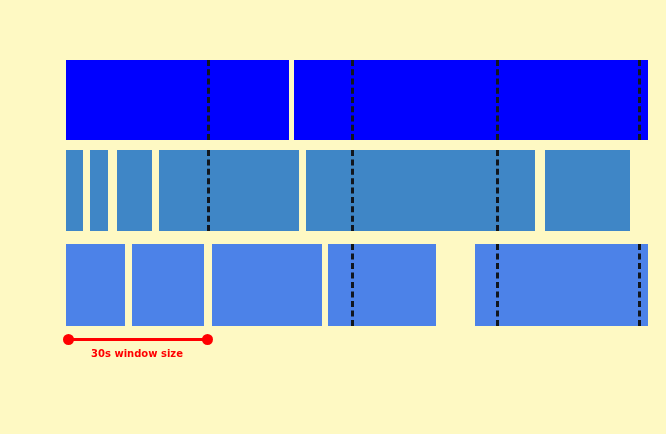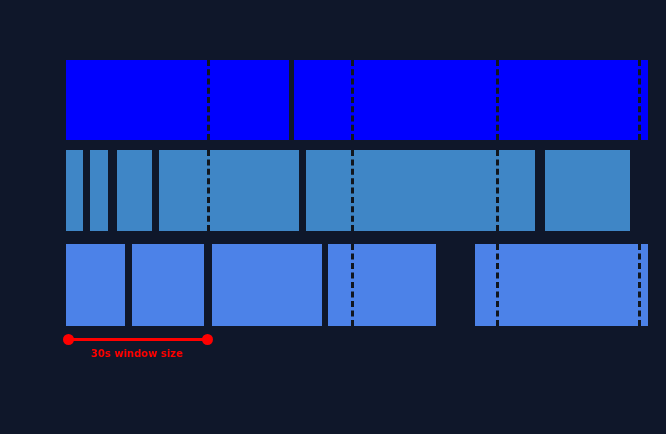--- a/index.html
+++ b/index.html
@@ -8,21 +8,21 @@
     padding: 0;
     background: #000000;
   }
   body {
     font-family: "DejaVu Sans", "Liberation Sans", sans-serif;
   }
   #canvas {
     position: relative;
     width: 666px;
     height: 434px;
-    background: #0f172a;
+    background: #fef9c3;
     overflow: hidden;
   }
   .plot {
     position: absolute;
     left: 0;
     top: 0;
     width: 666px;
     height: 434px;
   }
   .row {

